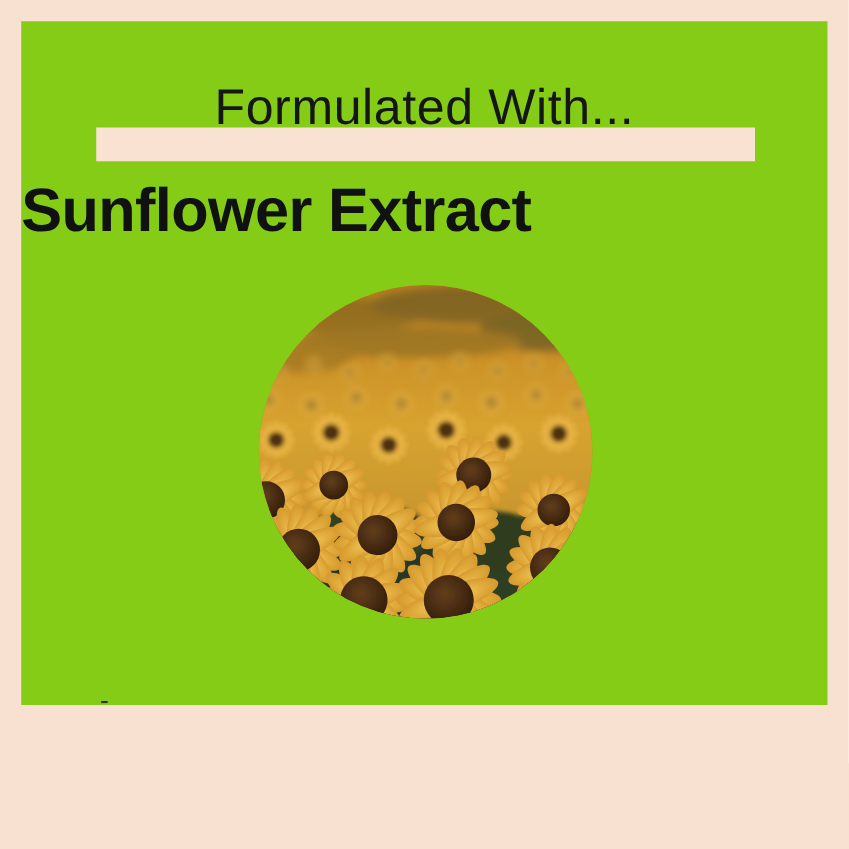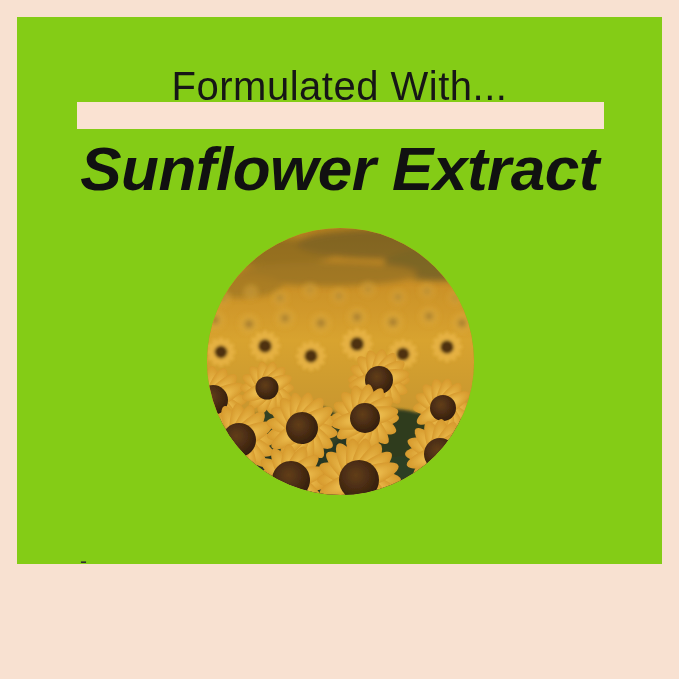--- a/index.html
+++ b/index.html
@@ -61,28 +61,26 @@
     line-height: 62px;
     white-space: nowrap;
   }
 
   
   .headline {
     position: absolute;
     left: 0;
     top: 114px;
     width: 645px;
-    text-align: center;
-    font-size: 62px;
+    font-size: 49px;
     font-weight: 700;
     letter-spacing: -0.5px;
     color: #111111;
     line-height: 76px;
     white-space: nowrap;
-    font-style: italic;
   }
 
   
   .photo-circle {
     position: absolute;
     left: 190px;
     top: 211px;
     width: 267px;
     height: 267px;
     border-radius: 50%;

